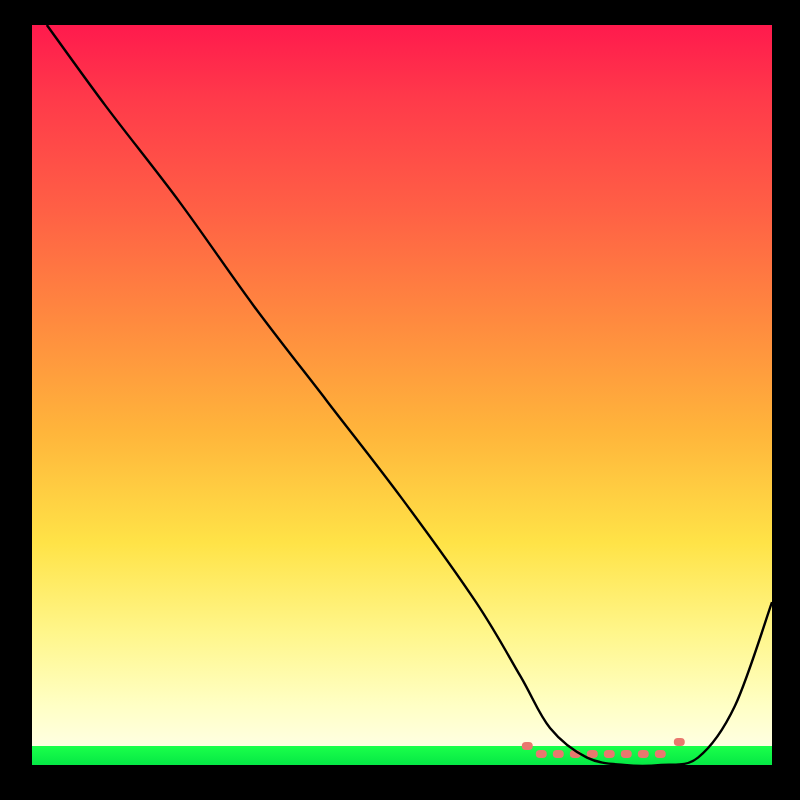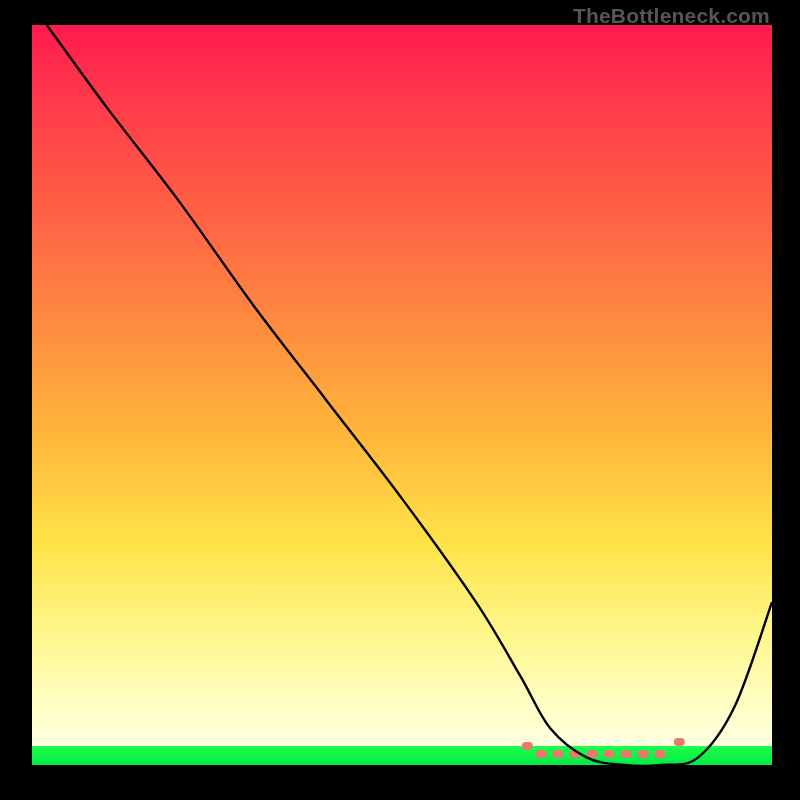--- a/index.html
+++ b/index.html
@@ -58,21 +58,20 @@
     width: 740px;
     height: 740px;
     overflow: visible;
   }
 </style>
 </head>
 <body>
 
 <div class="frame">
 
-  <div class="watermark">TheBottleneck.com</div>
 
   <div class="plot-area">
 
     <svg class="curve" viewBox="0 0 740 740">
       <g id="flat-markers">
           <rect x="489.8" y="716.9" width="11" height="8" rx="4" fill="#e9786e"></rect>
           <rect x="641.8" y="712.9" width="11" height="8" rx="4" fill="#e9786e"></rect>
           <rect x="503.8" y="724.9" width="11" height="8" rx="4" fill="#e9786e"></rect>
           <rect x="520.8" y="724.9" width="11" height="8" rx="4" fill="#e9786e"></rect>
           <rect x="537.8" y="724.9" width="11" height="8" rx="4" fill="#e9786e"></rect>

